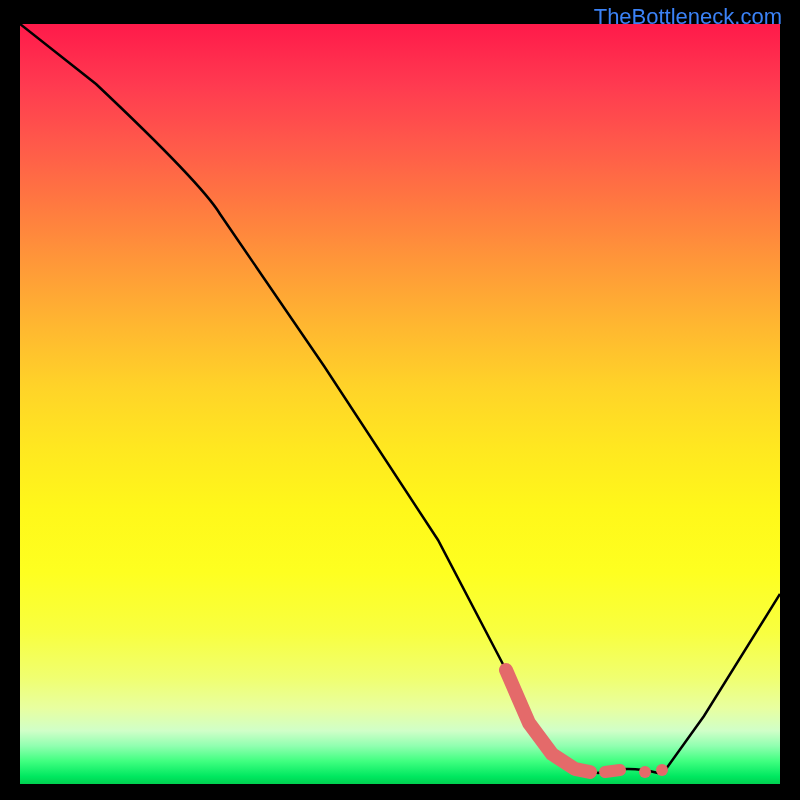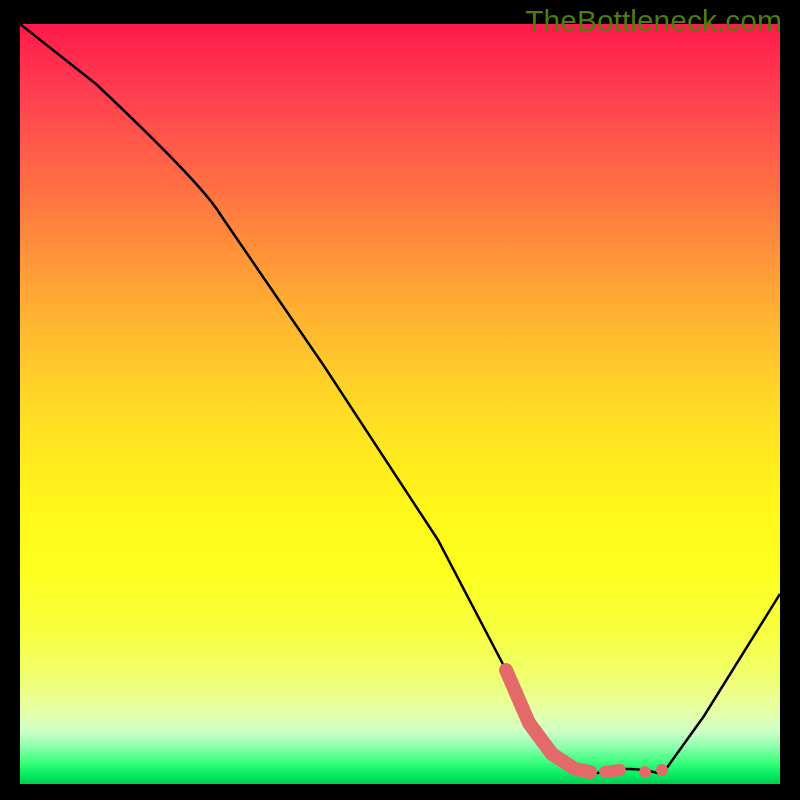--- a/index.html
+++ b/index.html
@@ -7,22 +7,22 @@
       width: 800px;
       height: 800px;
       background: #000;
       position: relative;
       font-family: Arial, sans-serif;
     }
     .attribution {
       position: absolute;
       top: 4px;
       right: 18px;
-      color: #4d7c0f;
-      font-size: 30px;
+      color: #3b82f6;
+      font-size: 22px;
       font-weight: normal;
       z-index: 10;
     }
     .plot-area {
       position: absolute;
       left: 20px;
       top: 24px;
       width: 760px;
       height: 760px;
     }

